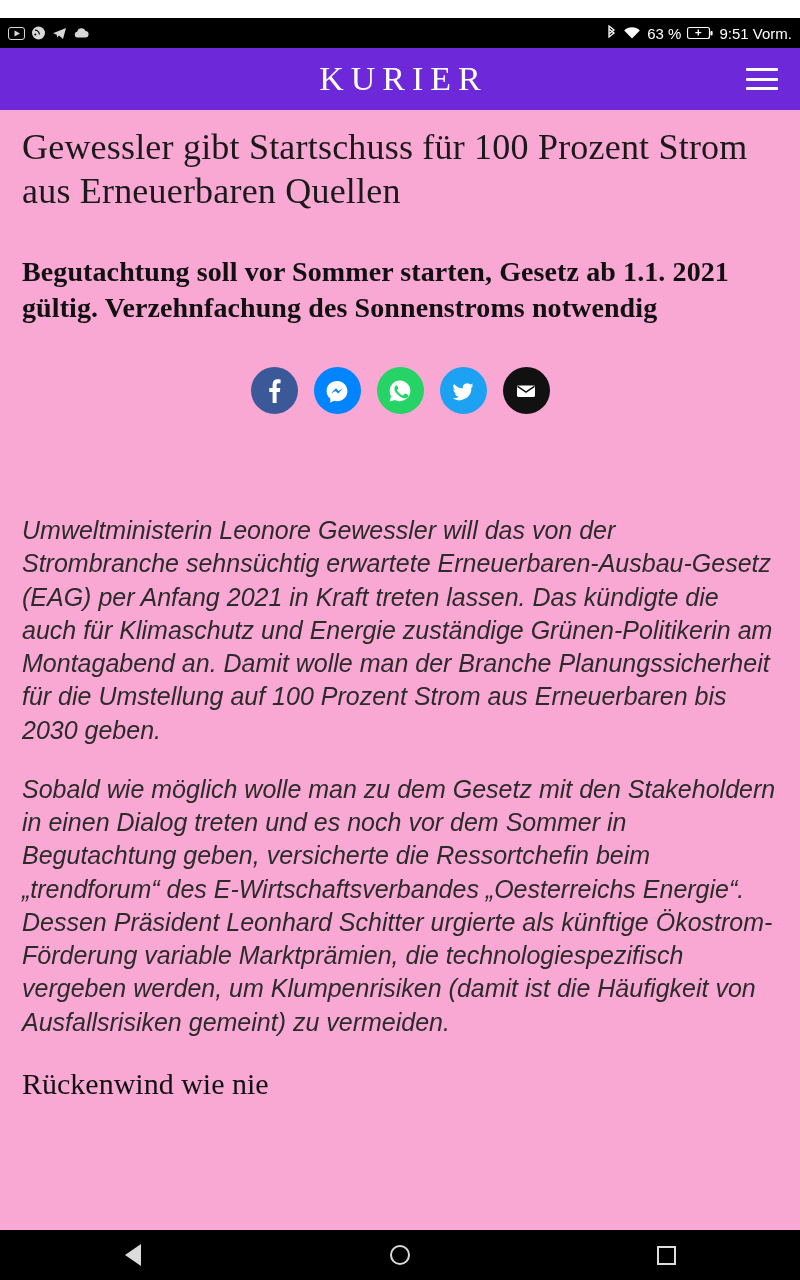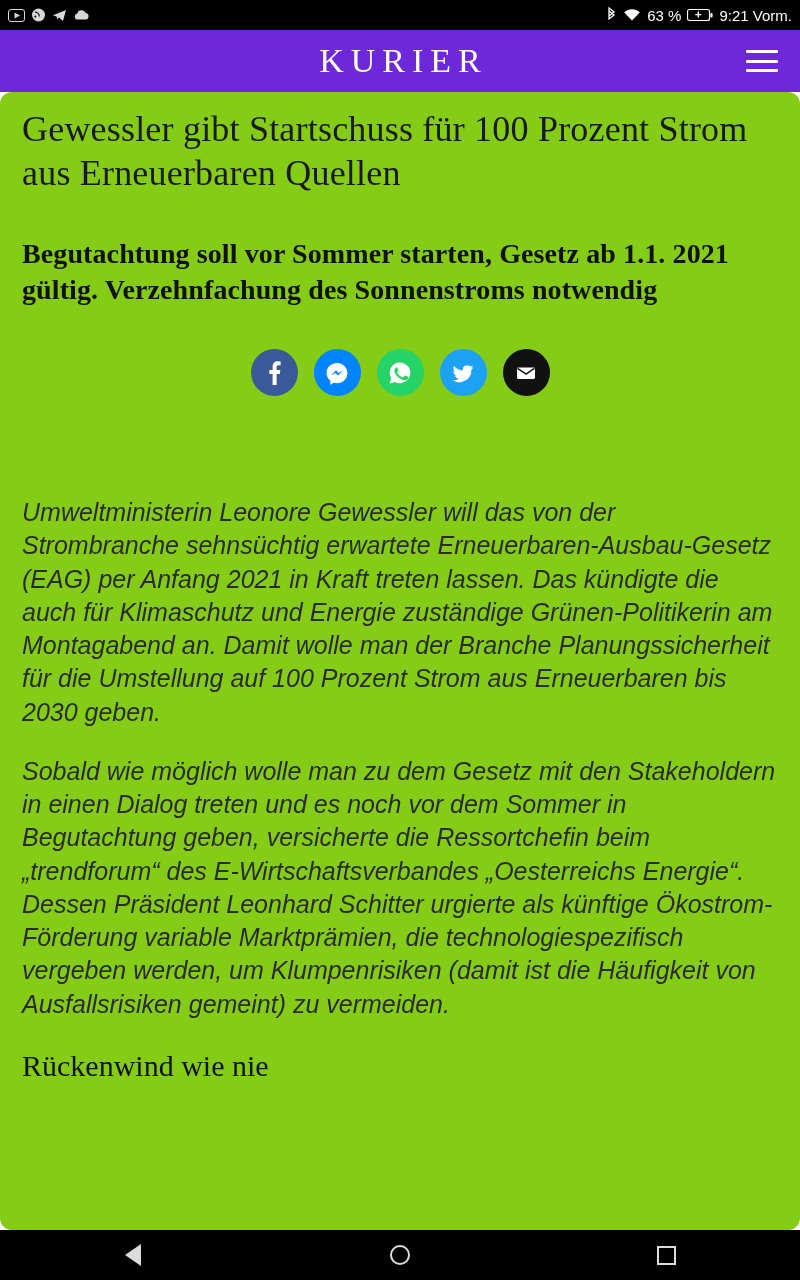--- a/index.html
+++ b/index.html
@@ -23,20 +23,21 @@
   .statusbar {
     height: 30px;
     background: #000000;
     color: #ffffff;
     display: flex;
     align-items: center;
     justify-content: space-between;
     padding: 0 8px;
     font-size: 15px;
     flex: 0 0 auto;
+    margin-top: 18px;
   }
   .status-left {
     display: flex;
     align-items: center;
     gap: 6px;
   }
   .status-right {
     display: flex;
     align-items: center;
     gap: 6px;
@@ -81,23 +82,22 @@
     height: 3px;
     background: #ffffff;
     border-radius: 1px;
   }
 
   
   .content {
     flex: 1 1 auto;
     overflow: hidden;
     padding: 0 22px;
-    background: #84cc16;
+    background: #f9a8d4;
     position: relative;
-    border-radius: 12px;
   }
   h1.headline {
     font-family: "Liberation Serif", serif;
     font-size: 36px;
     line-height: 1.22;
     font-weight: 400;
     color: #1a1a1a;
     margin-top: 16px;
     letter-spacing: 0.2px;
   }
@@ -221,21 +221,21 @@
           </svg>
       </span>
       <span class="batt-pct">63 %</span>
       <span class="sicon">
         <svg width="26" height="14" viewBox="0 0 26 14">
             <rect x="0.5" y="1.5" width="22" height="11" rx="2" fill="none" stroke="#ffffff" stroke-width="1.2"></rect>
             <rect x="23.4" y="5" width="2.2" height="4.5" rx="1" fill="#ffffff"></rect>
             <path d="M12 3.6v2.3h2.3v1.4H12v2.3h-1.4V7.3H8.3V5.9h2.3V3.6z" fill="#ffffff"></path>
           </svg>
       </span>
-      <span class="clock">9:21 Vorm.</span>
+      <span class="clock">9:51 Vorm.</span>
     </div>
   </div>
 
   <div class="appbar">
     <div class="brand">KURIER</div>
     <div class="hamburger">
       <span></span>
         <span></span>
         <span></span>
     </div>

